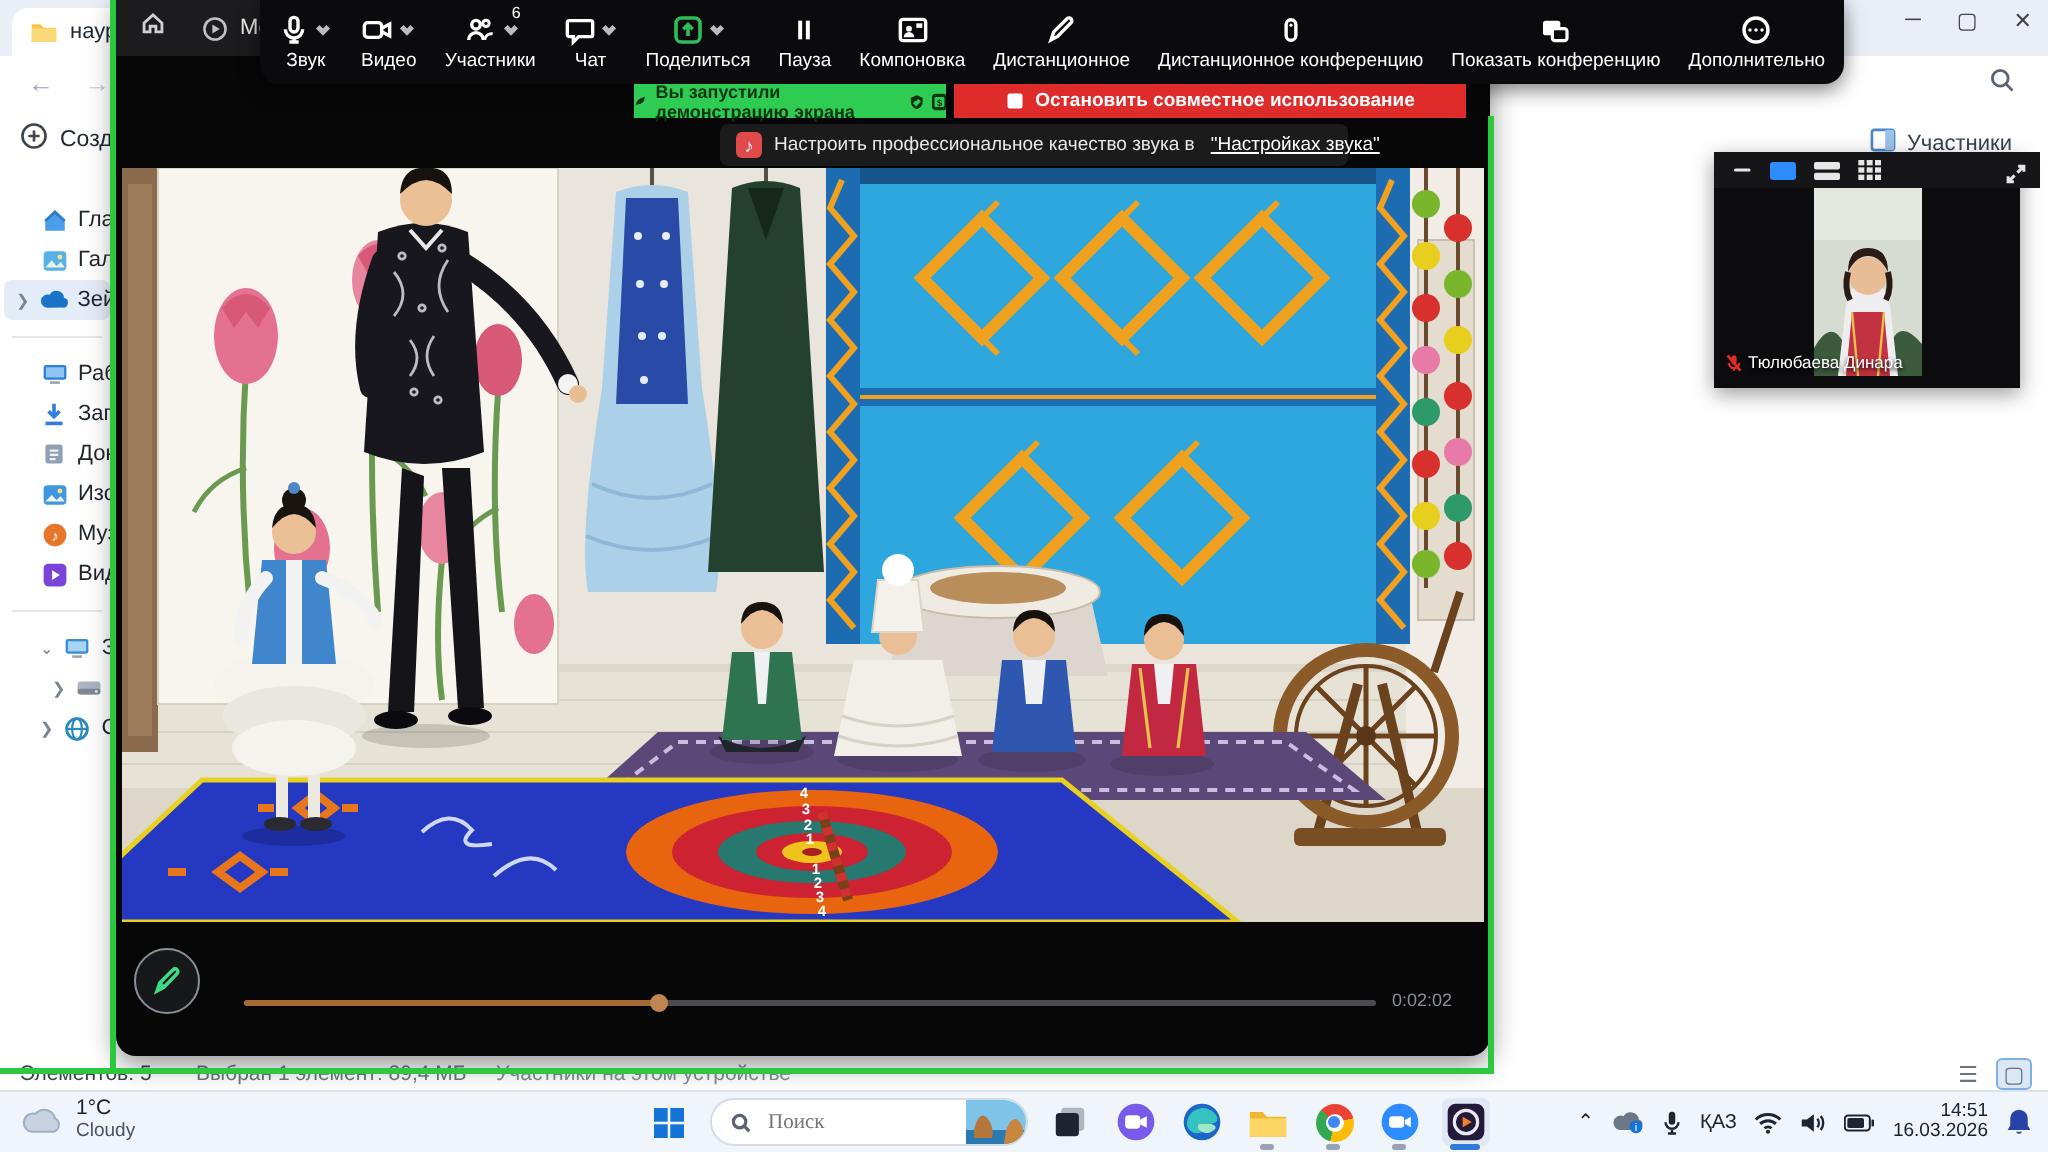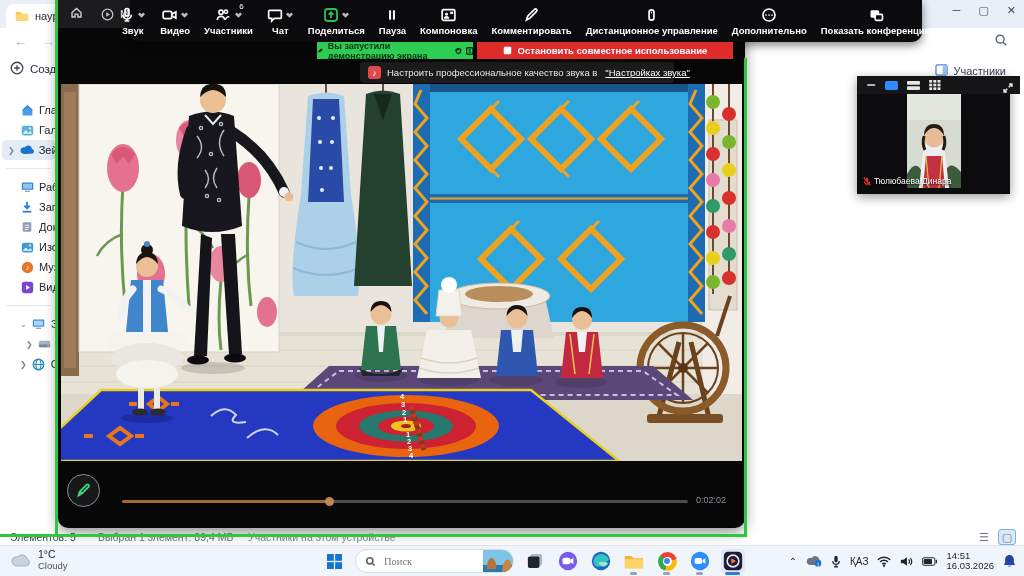--- a/index.html
+++ b/index.html
@@ -45,21 +45,21 @@
     background:#17181a;display:flex;align-items:center;justify-content:center;}
   .progress{position:absolute;left:64px;top:28px;width:566px;height:3px;background:#4a4c50;border-radius:2px;}
   .progress .fill{position:absolute;left:0;top:0;height:3px;width:36.5%;background:#a06a32;border-radius:2px;}
   .progress .dot{position:absolute;left:calc(36.5% - 4px);top:-3px;width:9px;height:9px;border-radius:50%;background:#c08652;}
   .mp-time{position:absolute;left:638px;top:23px;font-size:9px;color:#8a8f98;}
   
   #zoombar{position:absolute;left:130px;top:0;width:792px;height:42px;background:#0b0b0d;z-index:60;
     border-radius:0 0 10px 10px;display:flex;align-items:stretch;justify-content:center;box-shadow:0 3px 10px rgba(0,0,0,.5);}
   .zbtn{display:flex;flex-direction:column;align-items:center;justify-content:center;gap:2px;padding:0 7px;position:relative;}
   .zbtn .zic{height:17px;display:flex;align-items:center;gap:2px;}
-  .zbtn .zlabel{font-size:9.5px;color:#fff;white-space:nowrap;font-weight:bold;}
+  .zbtn .zlabel{font-size:9.5px;color:#fff;white-space:nowrap;}
   .zbadge{position:absolute;top:2px;font-size:8px;color:#fff;margin-left:26px;}
   .chevron{color:#bbb;}
   #sharebanner{position:absolute;left:317px;top:42px;width:156px;height:17px;background:#2ecc52;z-index:60;
     display:flex;align-items:center;justify-content:center;gap:4px;font-size:9px;font-weight:bold;color:#0c3413;}
   #stopbanner{position:absolute;left:477px;top:42px;width:256px;height:17px;background:#e02b2b;z-index:60;
     display:flex;align-items:center;justify-content:center;gap:6px;font-size:9.5px;font-weight:bold;color:#fff;}
   #toast{position:absolute;left:360px;top:62px;width:298px;height:21px;background:rgba(28,28,30,.95);z-index:60;border-radius:4px;
     display:flex;align-items:center;gap:6px;padding:0 8px;font-size:9.5px;color:#e8e8e8;white-space:nowrap;}
   #toast .link{text-decoration:underline;color:#fff;margin-left:2px;}
   .music-ic{width:13px;height:13px;border-radius:3px;background:#e04a4a;color:#fff;font-size:9px;display:flex;align-items:center;justify-content:center;flex:none;}
@@ -77,21 +77,21 @@
   .tb-center{position:absolute;left:322px;top:0;height:30px;display:flex;align-items:center;gap:9px;}
   .searchpill{width:148px;height:22px;background:#fff;border:1px solid #d6dce6;border-radius:12px;display:flex;align-items:center;gap:6px;padding-left:9px;overflow:hidden;}
   .searchpill input{border:none;outline:none;font-size:10.5px;color:#5a6472;width:84px;background:transparent;font-family:Liberation Serif, serif;}
   .pill-img{margin-left:auto;width:30px;height:22px;flex:none;}
   .tb-ic{width:24px;height:24px;display:flex;align-items:center;justify-content:center;position:relative;border-radius:4px;}
   .tb-ic.running:after{content:"";position:absolute;bottom:-2px;left:8px;width:7px;height:3px;border-radius:2px;background:#98a2b4;}
   .tb-ic.active{background:#dfe8f4;}
   .tb-ic.active:after{content:"";position:absolute;bottom:-2px;left:4px;width:15px;height:3px;border-radius:2px;background:#2f7ad9;}
   .tray{position:absolute;right:8px;top:0;height:30px;display:flex;align-items:center;gap:9px;}
   .tray .lang{font-size:10px;color:#1b202a;}
-  .clock{text-align:left;font-size:9.5px;color:#1b202a;line-height:10.5px;}
+  .clock{text-align:right;font-size:9.5px;color:#1b202a;line-height:10.5px;}
   circle,rect,path,line,ellipse,polyline{vector-effect:non-scaling-stroke;}
 </style>
 </head>
 <body>
 
 <div id="screen">
 
   <div id="explorer">
     <div class="exp-titlebar">
       <div class="exp-tab">
@@ -612,50 +612,50 @@
           </svg>
         </span>
       <span class="zlabel">Компоновка</span>
     </div>
     <div class="zbtn">
       <span class="zic">
           <svg width="15" height="16" viewBox="0 0 24 24">
             <path d="M4,20 l2.2,-6.5 L16.8,3 a2.2,2.2 0 0 1 3.2,3.2 L9.5,17 Z" fill="none" stroke="#fff" stroke-width="1.7"></path>
           </svg>
         </span>
-      <span class="zlabel">Комментировать</span>
+      <span class="zlabel">Дистанционное</span>
     </div>
     <div class="zbtn">
       <span class="zic">
           <svg width="13" height="16" viewBox="0 0 24 24">
             <rect x="7.5" y="2.5" width="9" height="19" rx="4.5" fill="none" stroke="#fff" stroke-width="1.7"></rect>
             <circle cx="12" cy="7.5" r="1.5" fill="#fff"></circle>
           </svg>
         </span>
-      <span class="zlabel">Дистанционное управление</span>
+      <span class="zlabel">Дистанционное конференцию</span>
+    </div>
+    <div class="zbtn">
+      <span class="zic">
+          <svg width="17" height="16" viewBox="0 0 24 24">
+            <rect x="3" y="5" width="13" height="11" rx="2" fill="#fff"></rect>
+            <rect x="10" y="11" width="11" height="9" rx="2" fill="#0b0b0d" stroke="#fff" stroke-width="1.6"></rect>
+          </svg>
+        </span>
+      <span class="zlabel">Показать конференцию</span>
     </div>
     <div class="zbtn">
       <span class="zic">
           <svg width="16" height="16" viewBox="0 0 24 24">
             <circle cx="12" cy="12" r="9" fill="none" stroke="#fff" stroke-width="1.7"></circle>
             <circle cx="7.5" cy="12" r="1.3" fill="#fff"></circle>
             <circle cx="12" cy="12" r="1.3" fill="#fff"></circle>
             <circle cx="16.5" cy="12" r="1.3" fill="#fff"></circle>
           </svg>
         </span>
       <span class="zlabel">Дополнительно</span>
-    </div>
-    <div class="zbtn">
-      <span class="zic">
-          <svg width="17" height="16" viewBox="0 0 24 24">
-            <rect x="3" y="5" width="13" height="11" rx="2" fill="#fff"></rect>
-            <rect x="10" y="11" width="11" height="9" rx="2" fill="#0b0b0d" stroke="#fff" stroke-width="1.6"></rect>
-          </svg>
-        </span>
-      <span class="zlabel">Показать конференцию</span>
     </div>
   </div>
 
   <div id="sharebanner">
     <svg width="9" height="9" viewBox="0 0 16 16">
         <path d="M2,13 Q3,5 13,3 Q12,12 5,12 Q3.5,12 2,13 Z" fill="#0c3413"></path>
       </svg>
     <span>Вы запустили демонстрацию экрана</span>
     <svg width="9" height="10" viewBox="0 0 16 18">
         <path d="M8,1 L15,4 V9 Q15,15 8,17.5 Q1,15 1,9 V4 Z" fill="#0c3413"></path>

